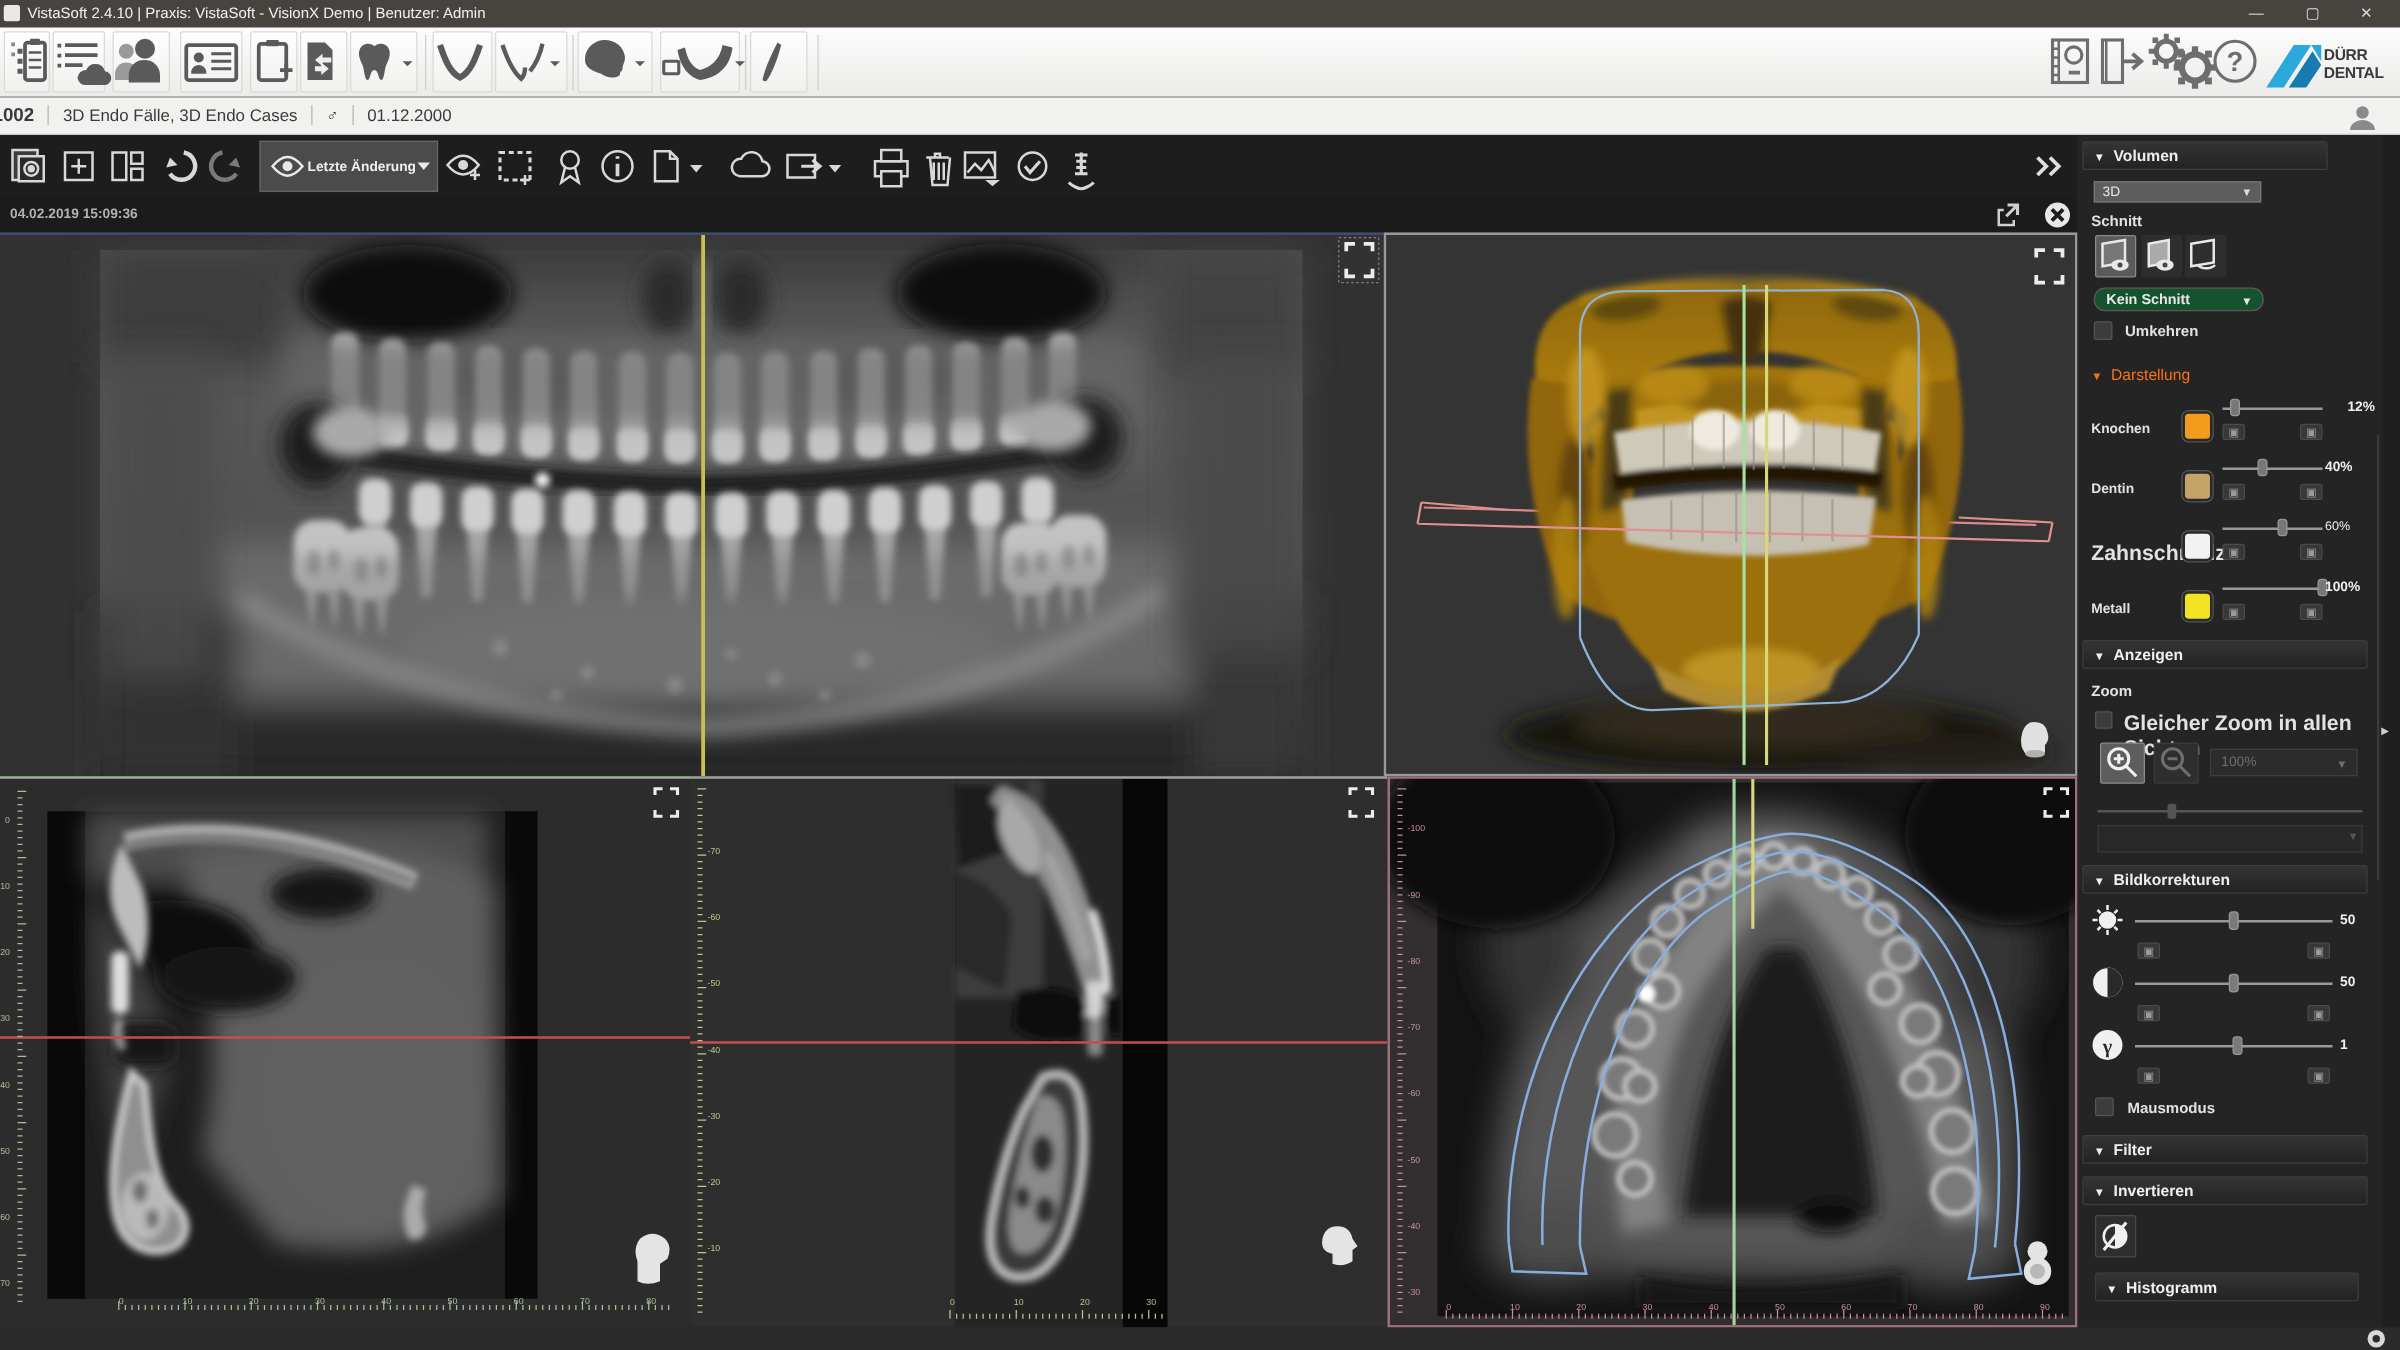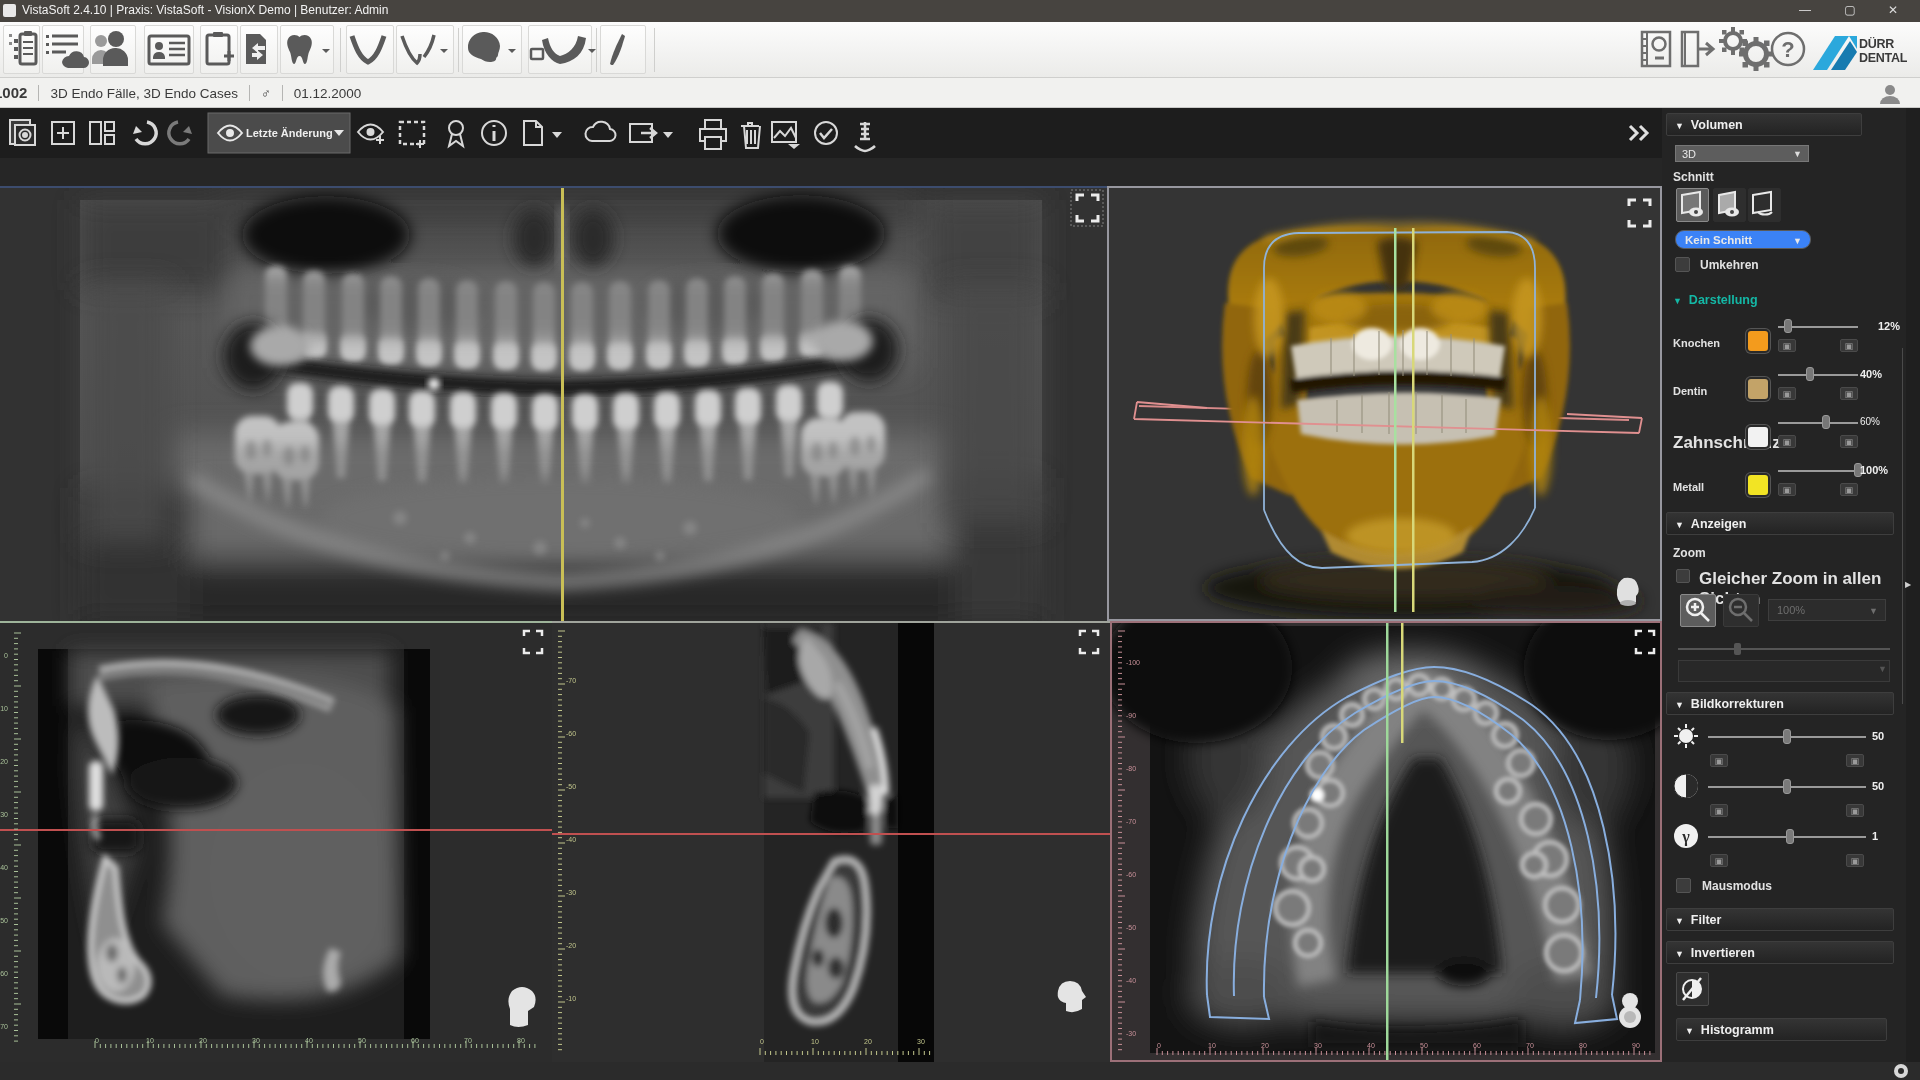--- a/index.html
+++ b/index.html
@@ -231,20 +231,31 @@
 
  <circle cx="826" cy="25" r="11"></circle>
           <path d="M820 25l4 5 8-9" stroke-width="2.5"></path>
 
  <path d="M865 14v18M860 16h10M861 21h8M861 26h8M860 31h10" stroke-width="2.5"></path>
  <path d="M855 38c3 3 8 5 10 5s7-2 10-5" stroke-width="2.5"></path>
 </g>
 <path d="M1630 18l7 7-7 7M1640 18l7 7-7 7" fill="none" stroke="#e0e0e0" stroke-width="3"></path>
 </svg>
     </div>
+  <div id="tsbar">
+      <span style="position:absolute;left:8px;top:7px;">04.02.2019 15:09:36</span>
+      <svg class="abs" style="left:1595px;top:2px;" width="67" height="24" viewBox="0 0 67 24">
+<g fill="none" stroke="#d0d0d0" stroke-width="2">
+<path d="M8 8h-4v12h12v-4"></path>
+          <path d="M11 4h8v8M19 4l-9 9" stroke-width="2.5"></path>
+</g>
+<circle cx="51" cy="12" r="10" fill="#e8e8e8"></circle>
+<path d="M46.5 7.5l9 9M55.5 7.5l-9 9" stroke="#1d1d1d" stroke-width="3"></path>
+</svg>
+    </div>
   <div id="vpTL" class="vp">
       <svg width="1107" height="433" viewBox="0 0 1107 433">
 <defs>
  <filter id="b3" x="-30%" y="-30%" width="160%" height="160%">
             <feGaussianBlur stdDeviation="3"></feGaussianBlur>
           </filter>
  <filter id="b5" x="-30%" y="-30%" width="160%" height="160%">
             <feGaussianBlur stdDeviation="5"></feGaussianBlur>
           </filter>
  <filter id="b8" x="-30%" y="-30%" width="160%" height="160%">
@@ -770,24 +781,24 @@
  <path d="M6 7l18-3v18l-18 3z" fill="#777"></path>
           <ellipse cx="20" cy="24" rx="7" ry="4.5" fill="#e8e8e8" stroke="none"></ellipse>
           <circle cx="20" cy="24" r="2" fill="#444" stroke="none"></circle>
  <path d="M43 7l16-3v18l-16 3z" fill="#aaa"></path>
           <ellipse cx="56" cy="24" rx="7" ry="4.5" fill="#e8e8e8" stroke="none"></ellipse>
           <circle cx="56" cy="24" r="2" fill="#444" stroke="none"></circle>
  <path d="M77 7l18-3v18l-18 3z"></path>
           <path d="M82 24a8 5 0 0 0 14 0"></path>
 </g>
       </svg>
-      <div class="abs" style="left:13px;top:122px;width:136px;height:19px;background:#3b82f6;border:1px solid #5a5a5a;border-radius:9px;color:#e8e8e8;font-size:11.5px;font-weight:bold;line-height:18px;padding-left:9px;">Kein Schnitt<span style="position:absolute;right:8px;top:1px;font-size:9px;">▼</span></div>
+      <div class="abs" style="left:13px;top:122px;width:136px;height:19px;background:#14532d;border:1px solid #5a5a5a;border-radius:9px;color:#e8e8e8;font-size:11.5px;font-weight:bold;line-height:18px;padding-left:9px;">Kein Schnitt<span style="position:absolute;right:8px;top:1px;font-size:9px;">▼</span></div>
       <div class="abs" style="left:13px;top:149px;width:15px;height:15px;background:#3c3c3c;border:1px solid #555;border-radius:2px;"></div>
       <div class="abs" style="left:38px;top:150px;color:#e2e2e2;font-size:12px;font-weight:bold;">Umkehren</div>
-      <div class="abs" style="left:11px;top:185px;color:#14b8a6;font-size:12.5px;font-weight:bold;"><span style="font-size:9px;">▼</span>&nbsp;&nbsp;Darstellung</div>
+      <div class="abs" style="left:11px;top:185px;color:#f97316;font-size:12.5px;font-weight:normal;"><span style="font-size:9px;">▼</span>&nbsp;&nbsp;Darstellung</div>
       <div class="abs" style="left:11px;top:229px;color:#e2e2e2;font-size:11px;font-weight:bold;">Knochen</div>
       <div class="abs" style="left:84px;top:221px;width:24px;height:24px;border-radius:5px;background:#f39b1d;border:2px solid #2a2a2a;box-shadow:0 0 0 1px #555;"></div>
       <div class="abs" style="left:116px;top:218px;width:80px;height:2px;background:#9a9a9a;"></div>
       <div class="abs" style="left:122px;top:211px;width:8px;height:14px;border-radius:3px;background:#777;border:1px solid #999;"></div>
       <div class="abs" style="left:198px;top:212px;width:40px;text-align:right;color:#efefef;font-size:11px;font-weight:bold;">12%</div>
       <div class="abs" style="left:116px;top:231px;width:18px;height:13px;background:#383838;border:1px solid #4a4a4a;border-radius:2px;color:#9a9a9a;font-size:9px;line-height:12px;text-align:center;">▣</div>
       <div class="abs" style="left:178px;top:231px;width:18px;height:13px;background:#383838;border:1px solid #4a4a4a;border-radius:2px;color:#9a9a9a;font-size:9px;line-height:12px;text-align:center;">▣</div>
       <div class="abs" style="left:11px;top:277px;color:#e2e2e2;font-size:11px;font-weight:bold;">Dentin</div>
       <div class="abs" style="left:84px;top:269px;width:24px;height:24px;border-radius:5px;background:#c3a368;border:2px solid #2a2a2a;box-shadow:0 0 0 1px #555;"></div>
       <div class="abs" style="left:116px;top:266px;width:80px;height:2px;background:#9a9a9a;"></div>

